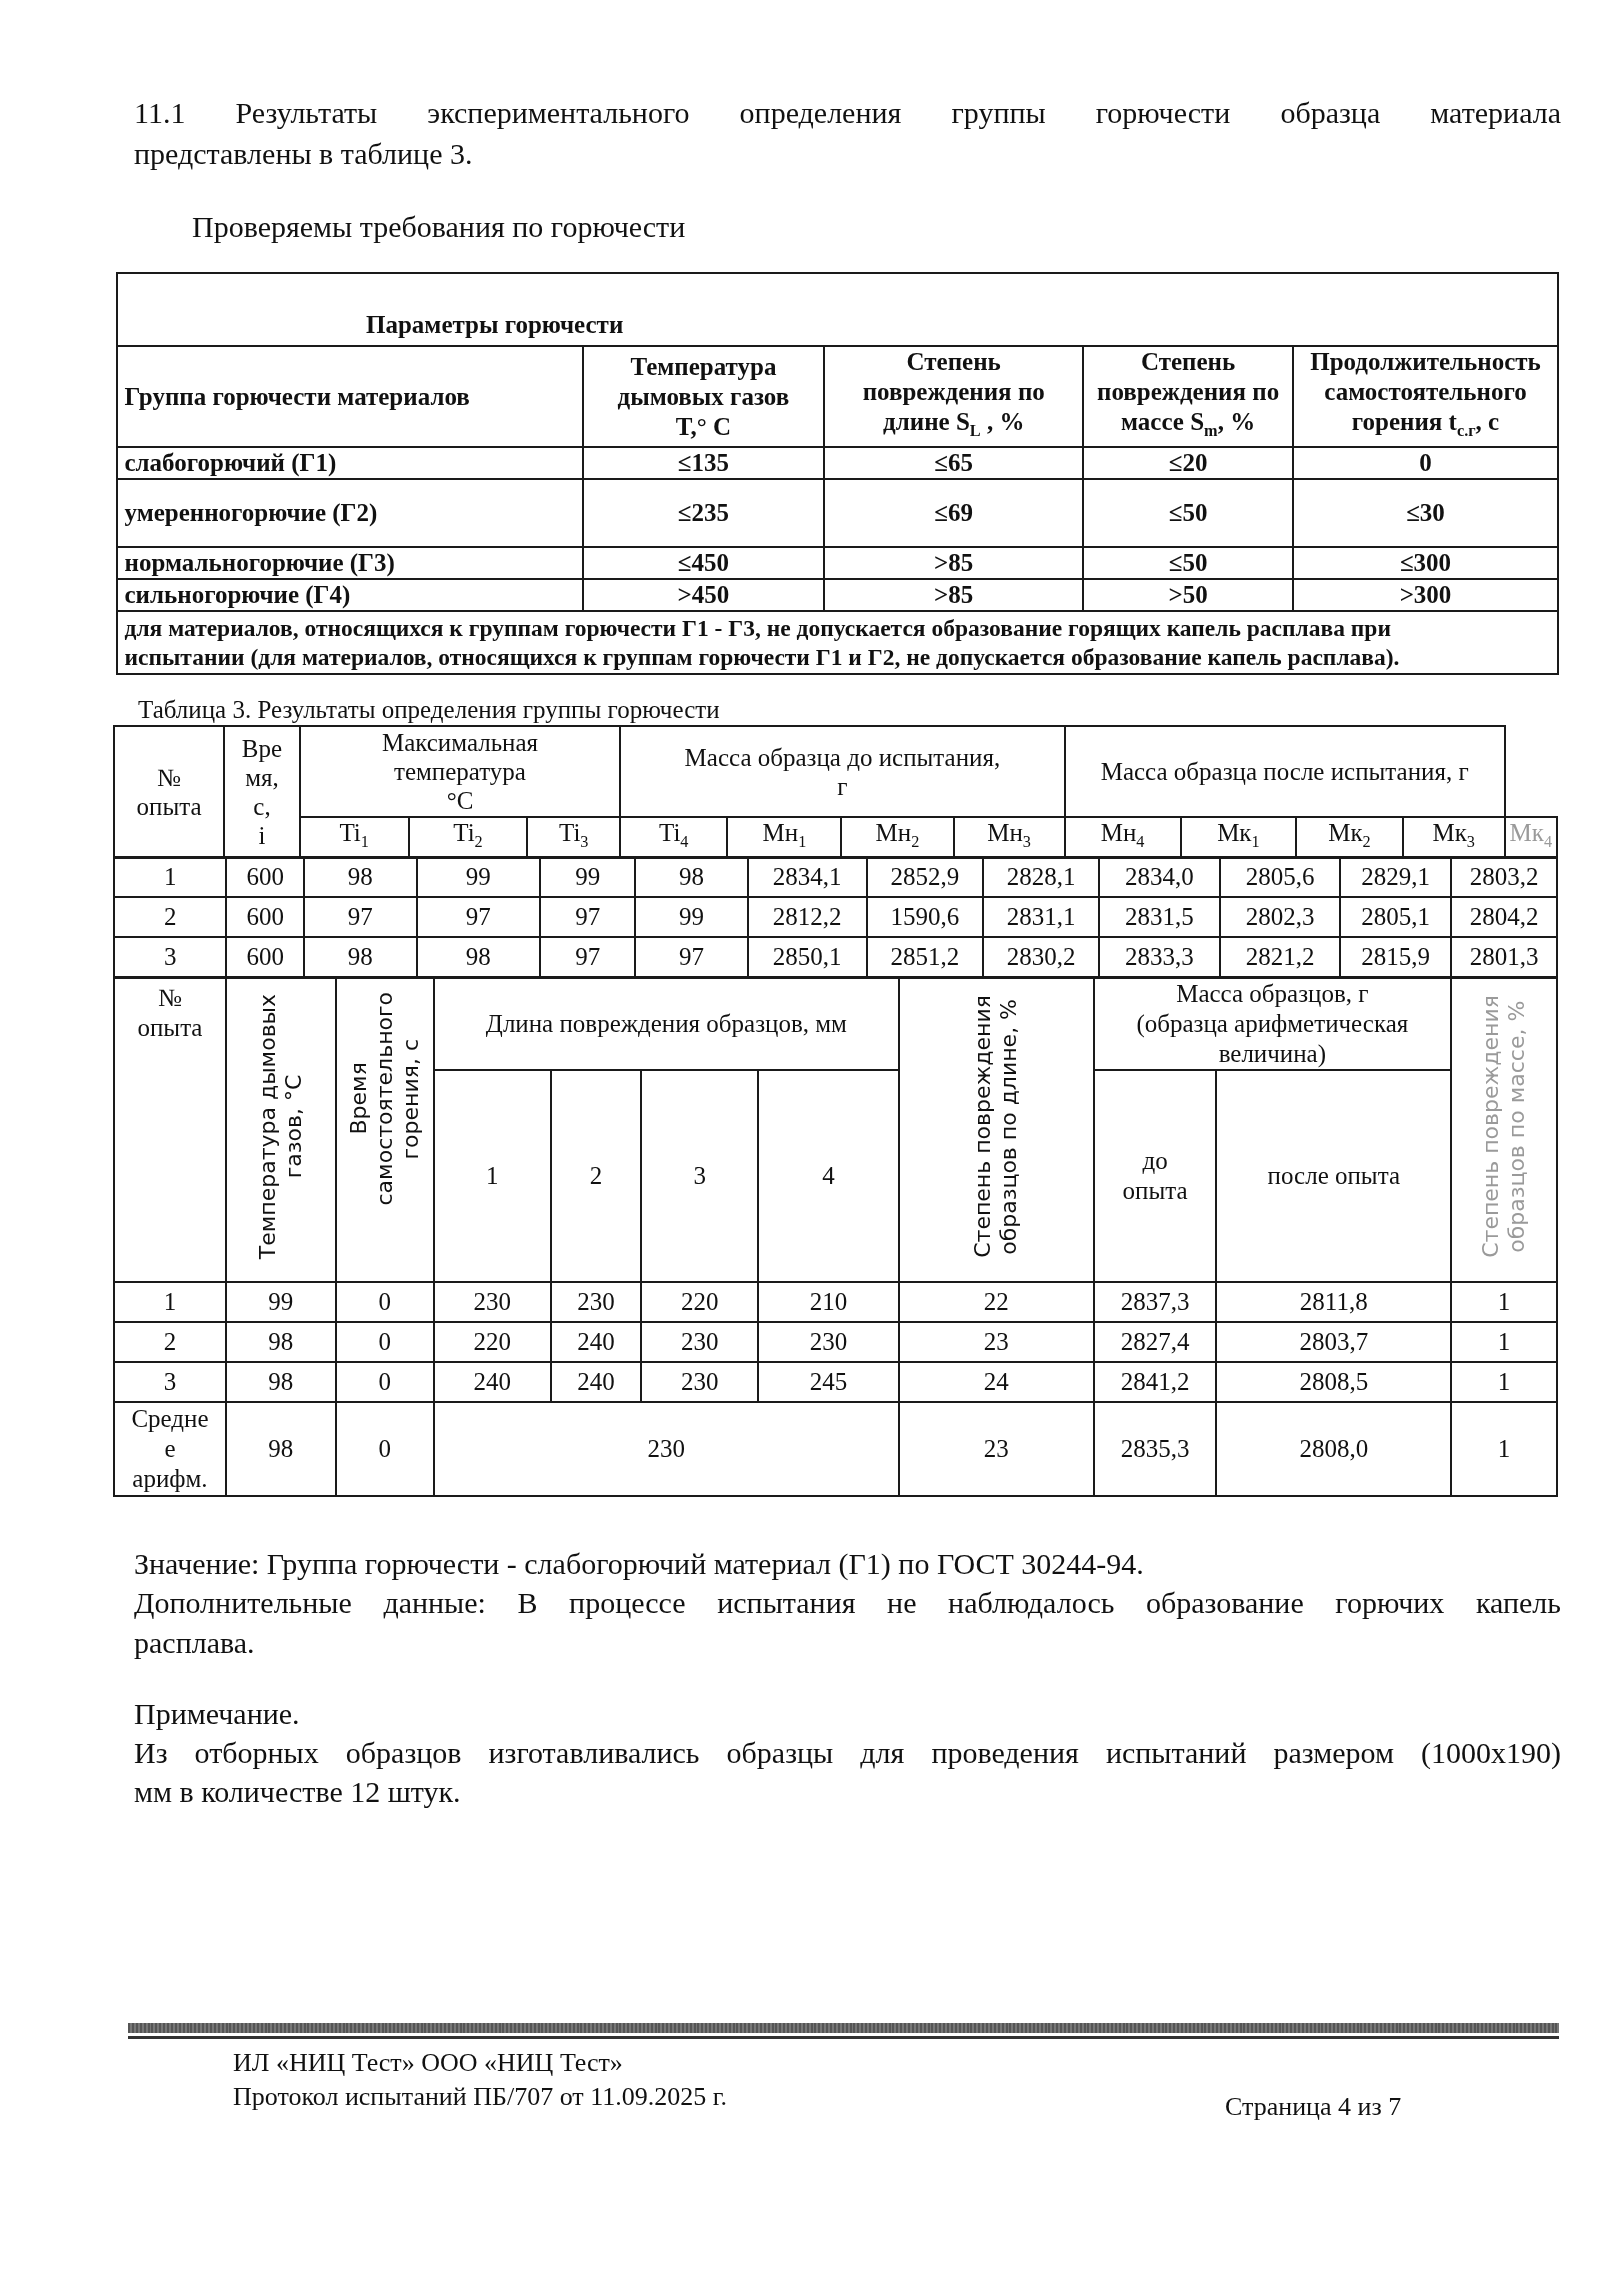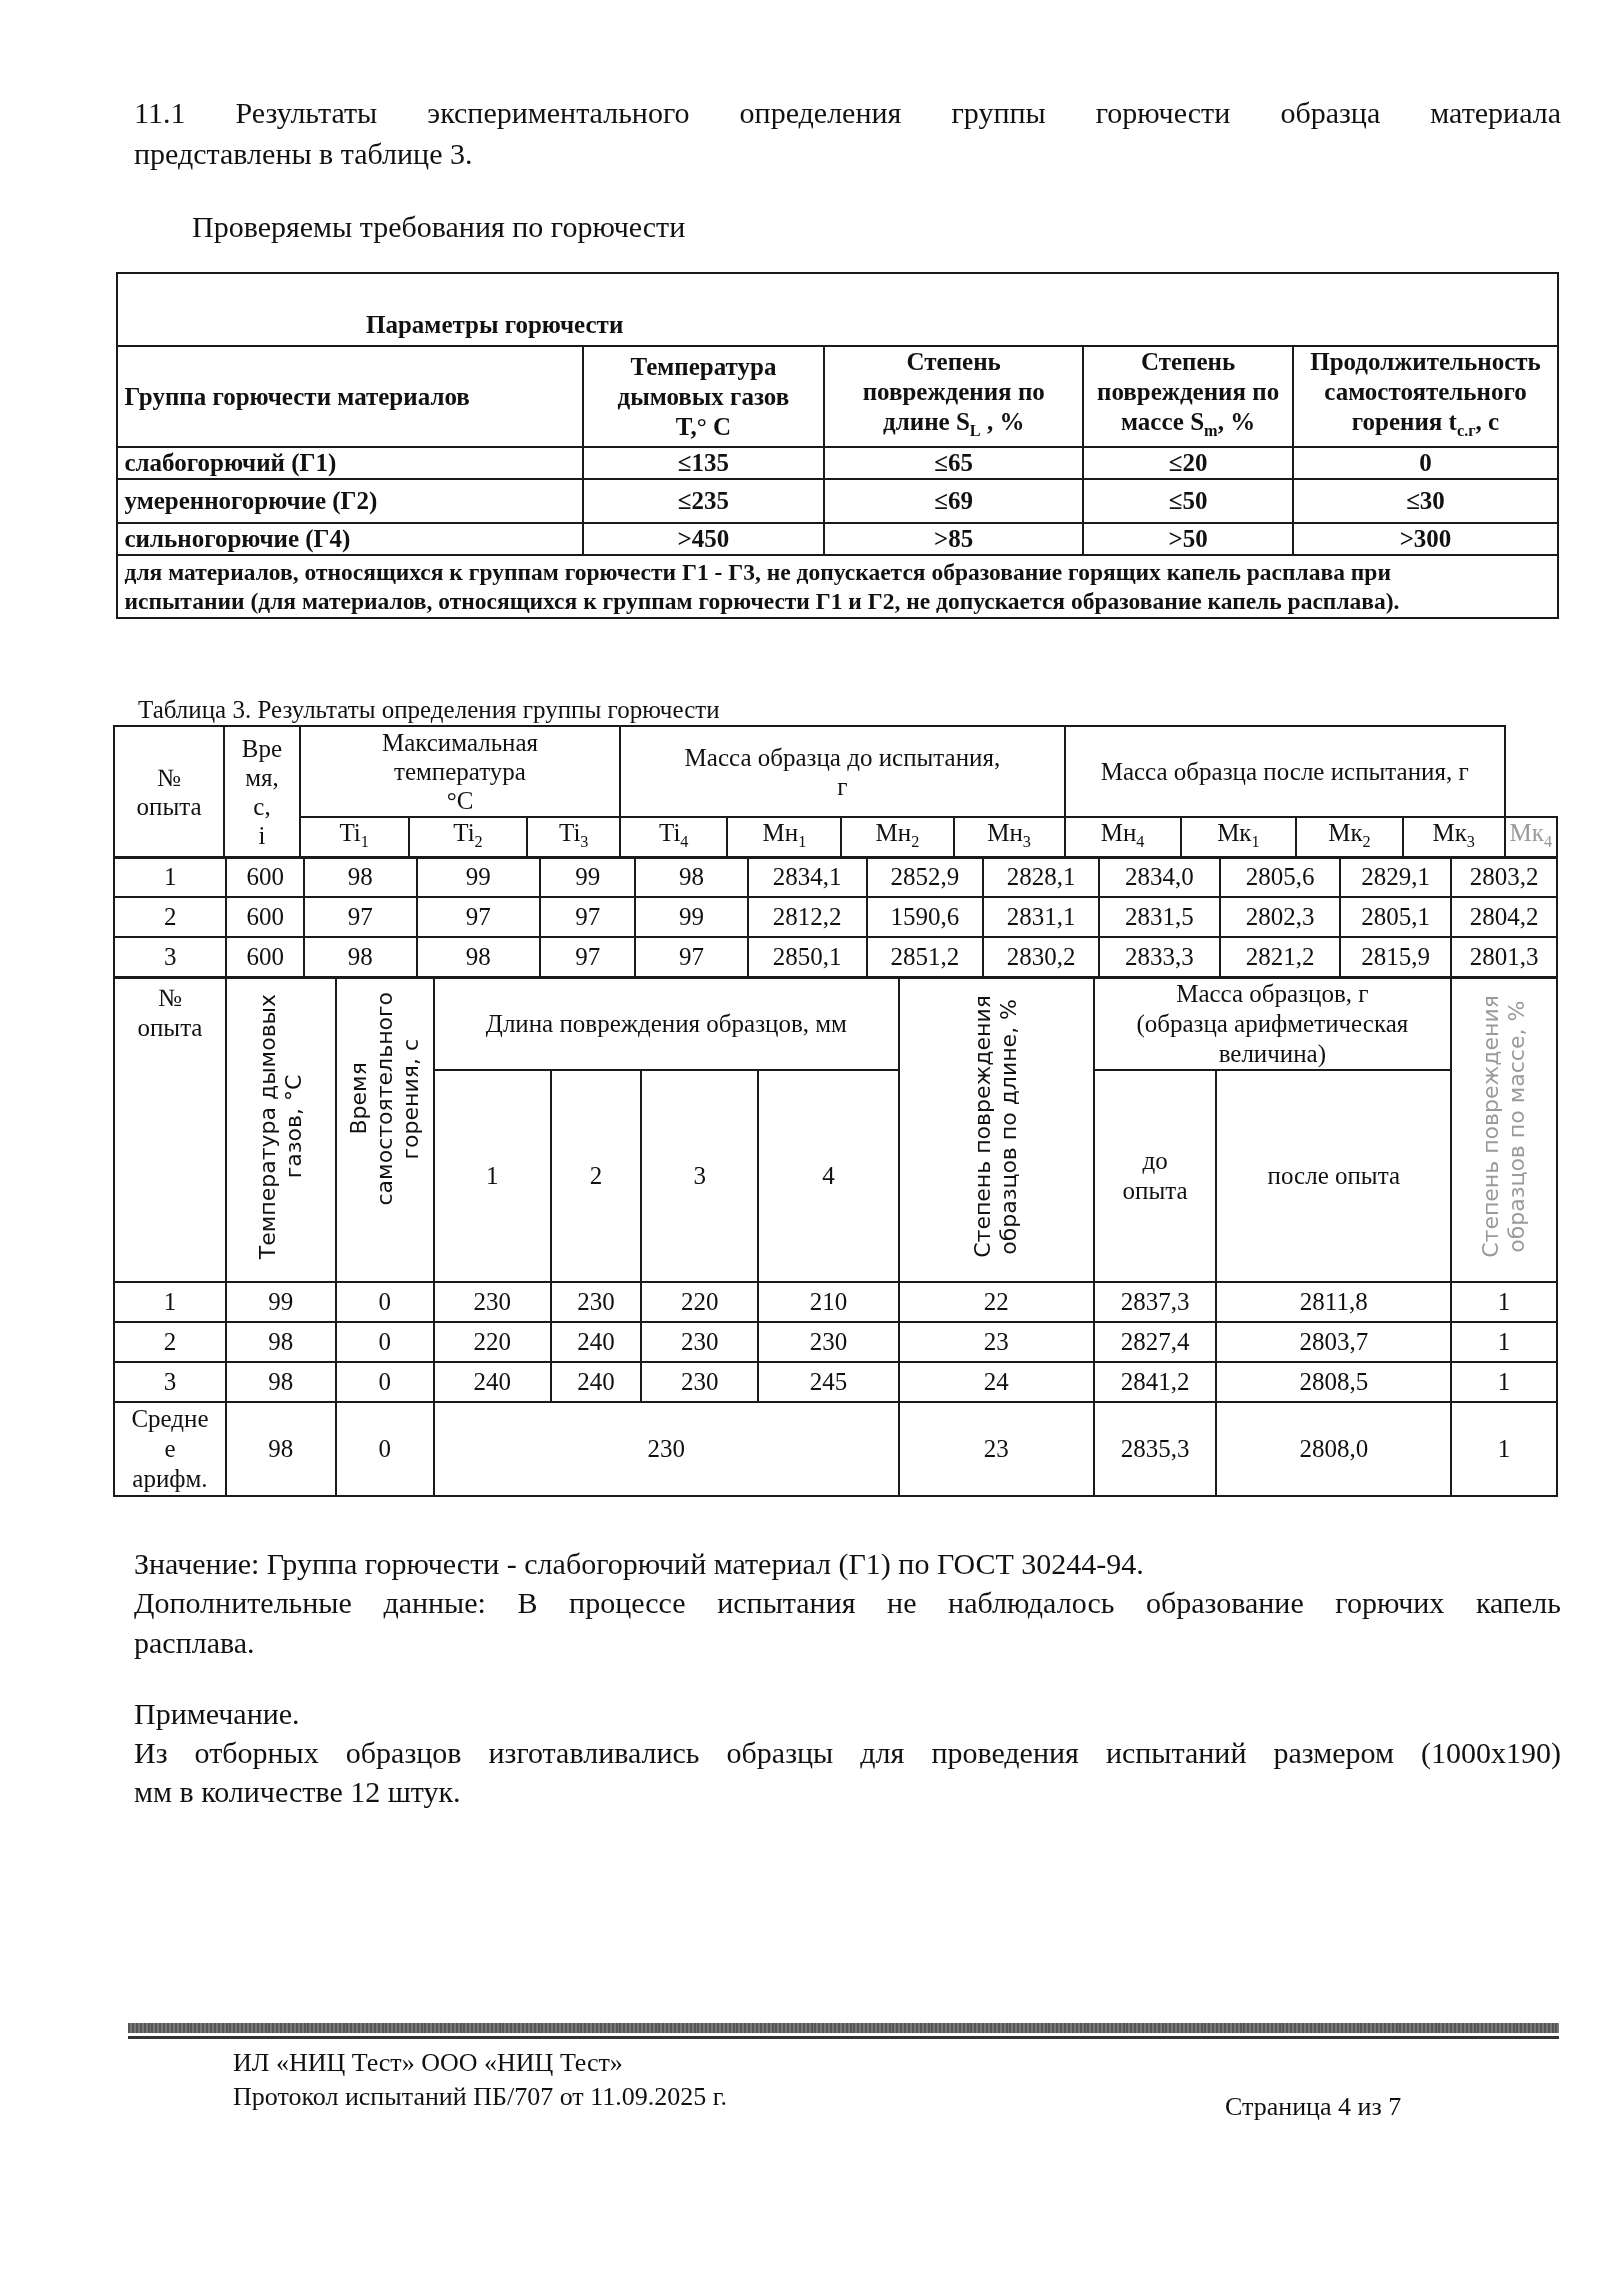--- a/index.html
+++ b/index.html
@@ -62,26 +62,33 @@
       <div><span>горения t</span><sub>с.г</sub><span>, с</span></div>
     </td>
   </tr>
   <tr style="height:31px">
     <td class="left">слабогорючий (Г1)</td>
     <td>≤135</td>
     <td>≤65</td>
     <td>≤20</td>
     <td>0</td>
   </tr>
-  <tr style="height:44px">
+  <tr style="height:68px">
     <td class="left">умеренногорючие (Г2)</td>
     <td>≤235</td>
     <td>≤69</td>
     <td>≤50</td>
     <td>≤30</td>
+  </tr>
+  <tr style="height:31px">
+    <td class="left">нормальногорючие (Г3)</td>
+    <td>≤450</td>
+    <td>&gt;85</td>
+    <td>≤50</td>
+    <td>≤300</td>
   </tr>
   <tr style="height:31px">
     <td class="left">сильногорючие (Г4)</td>
     <td>&gt;450</td>
     <td>&gt;85</td>
     <td>&gt;50</td>
     <td>&gt;300</td>
   </tr>
   <tr style="height:63px">
     <td colspan="5" class="left" style="font-size:23.5px; line-height:29px;">

